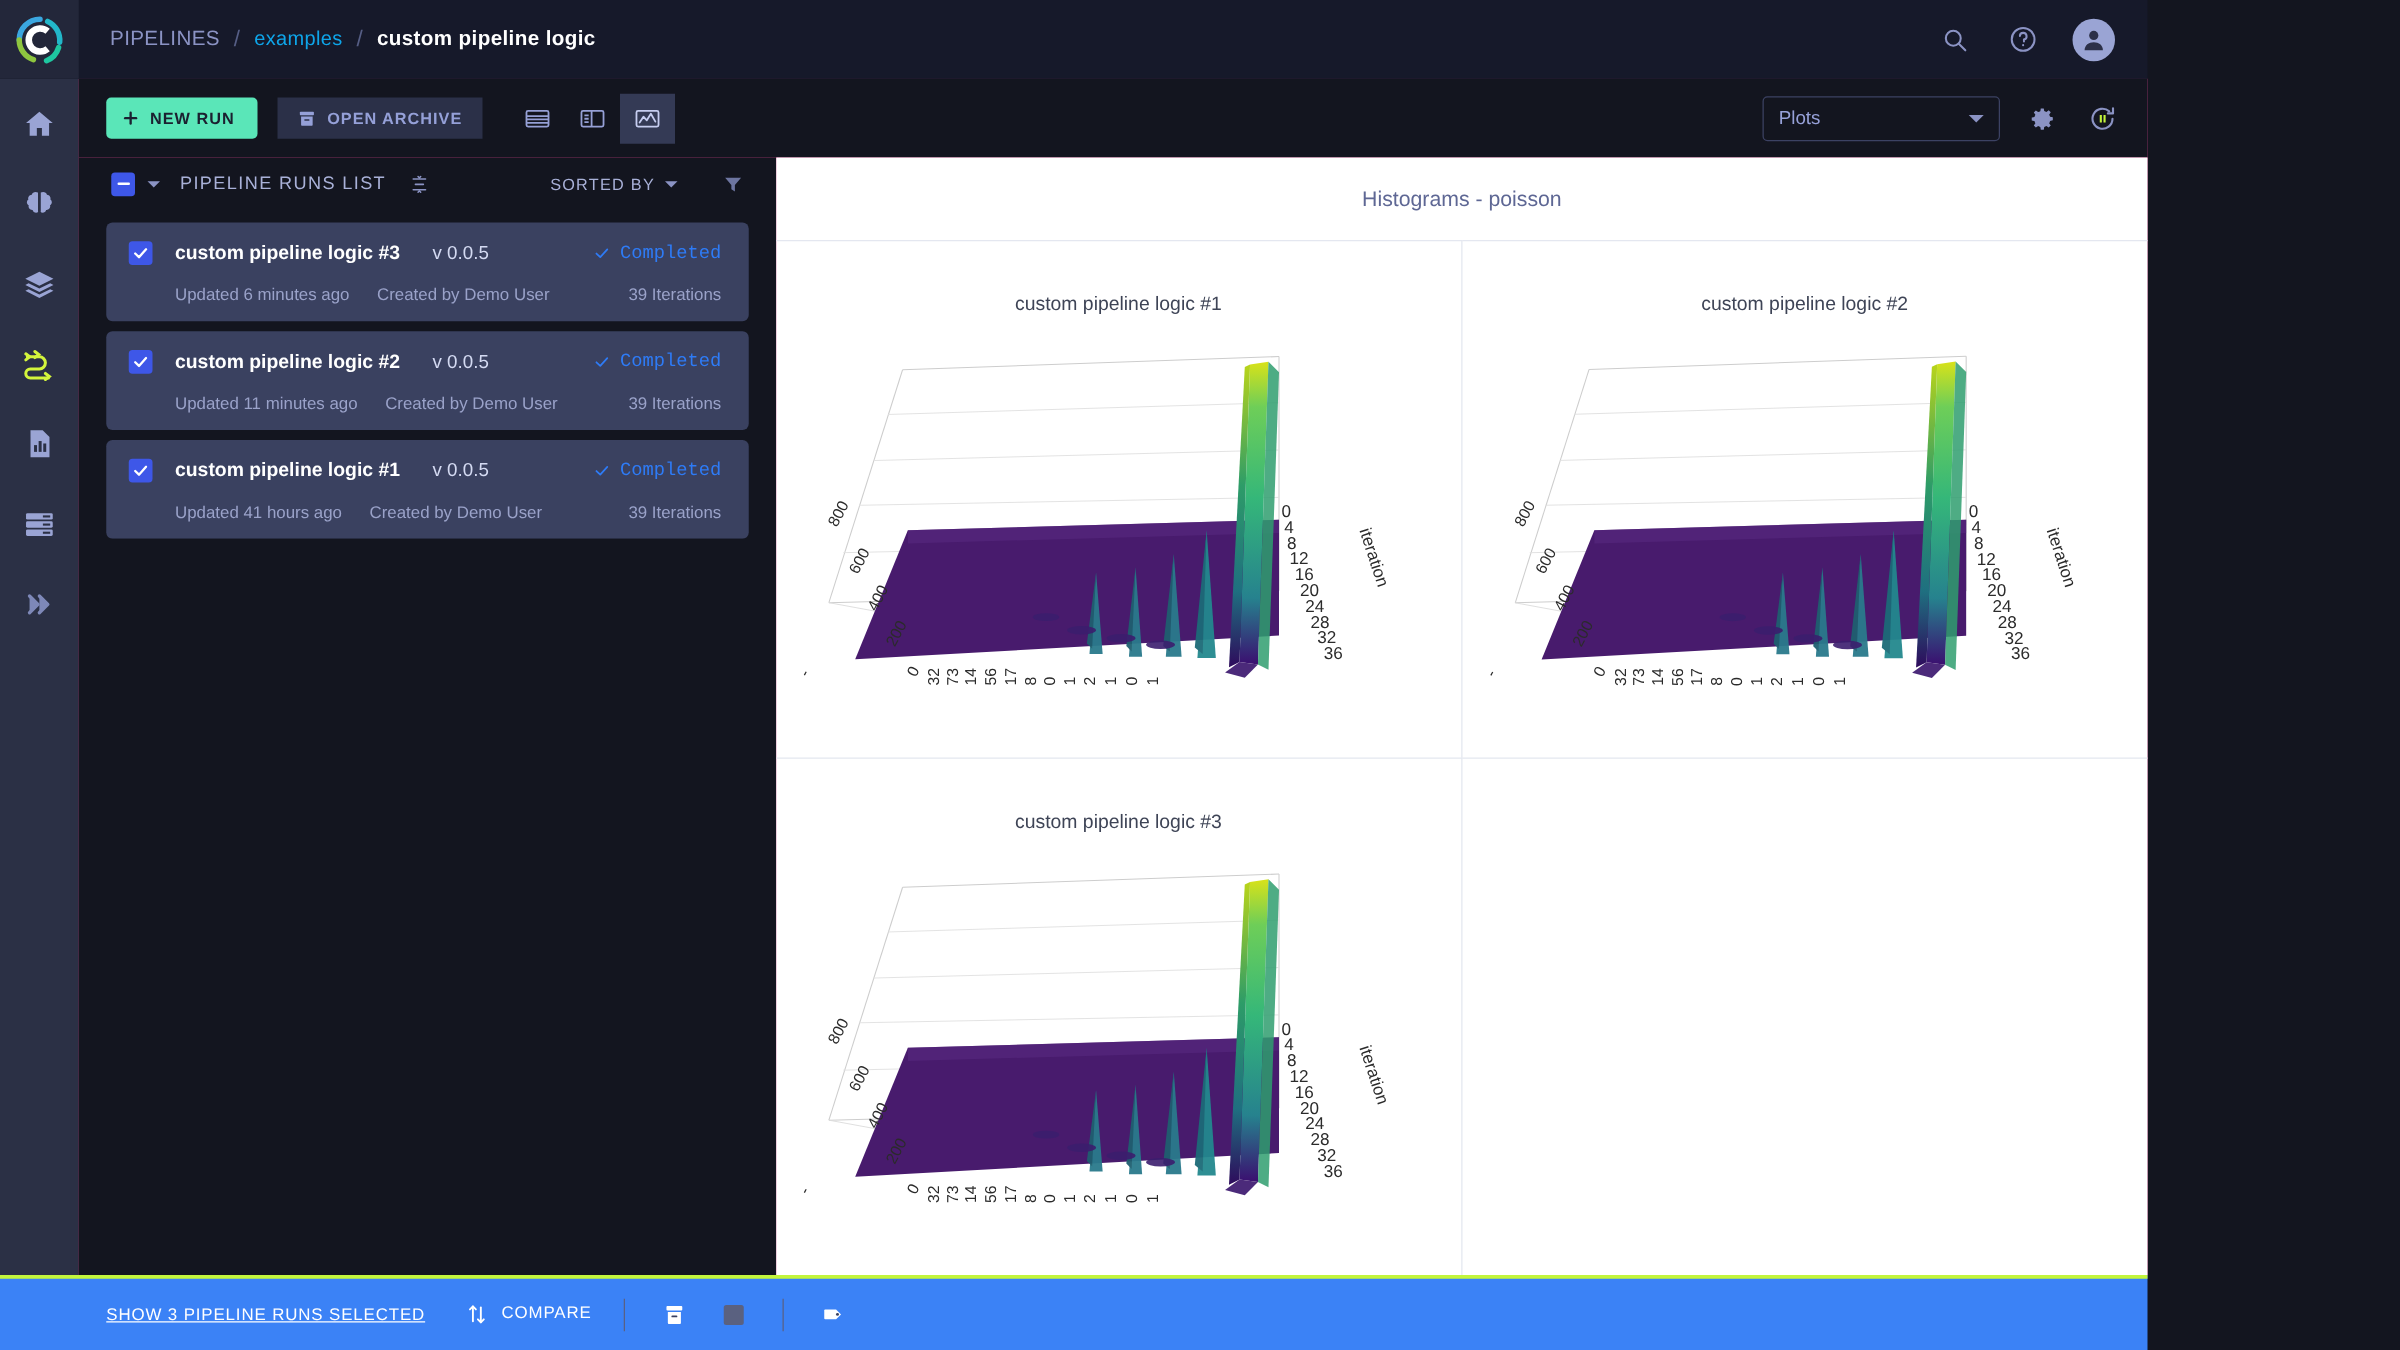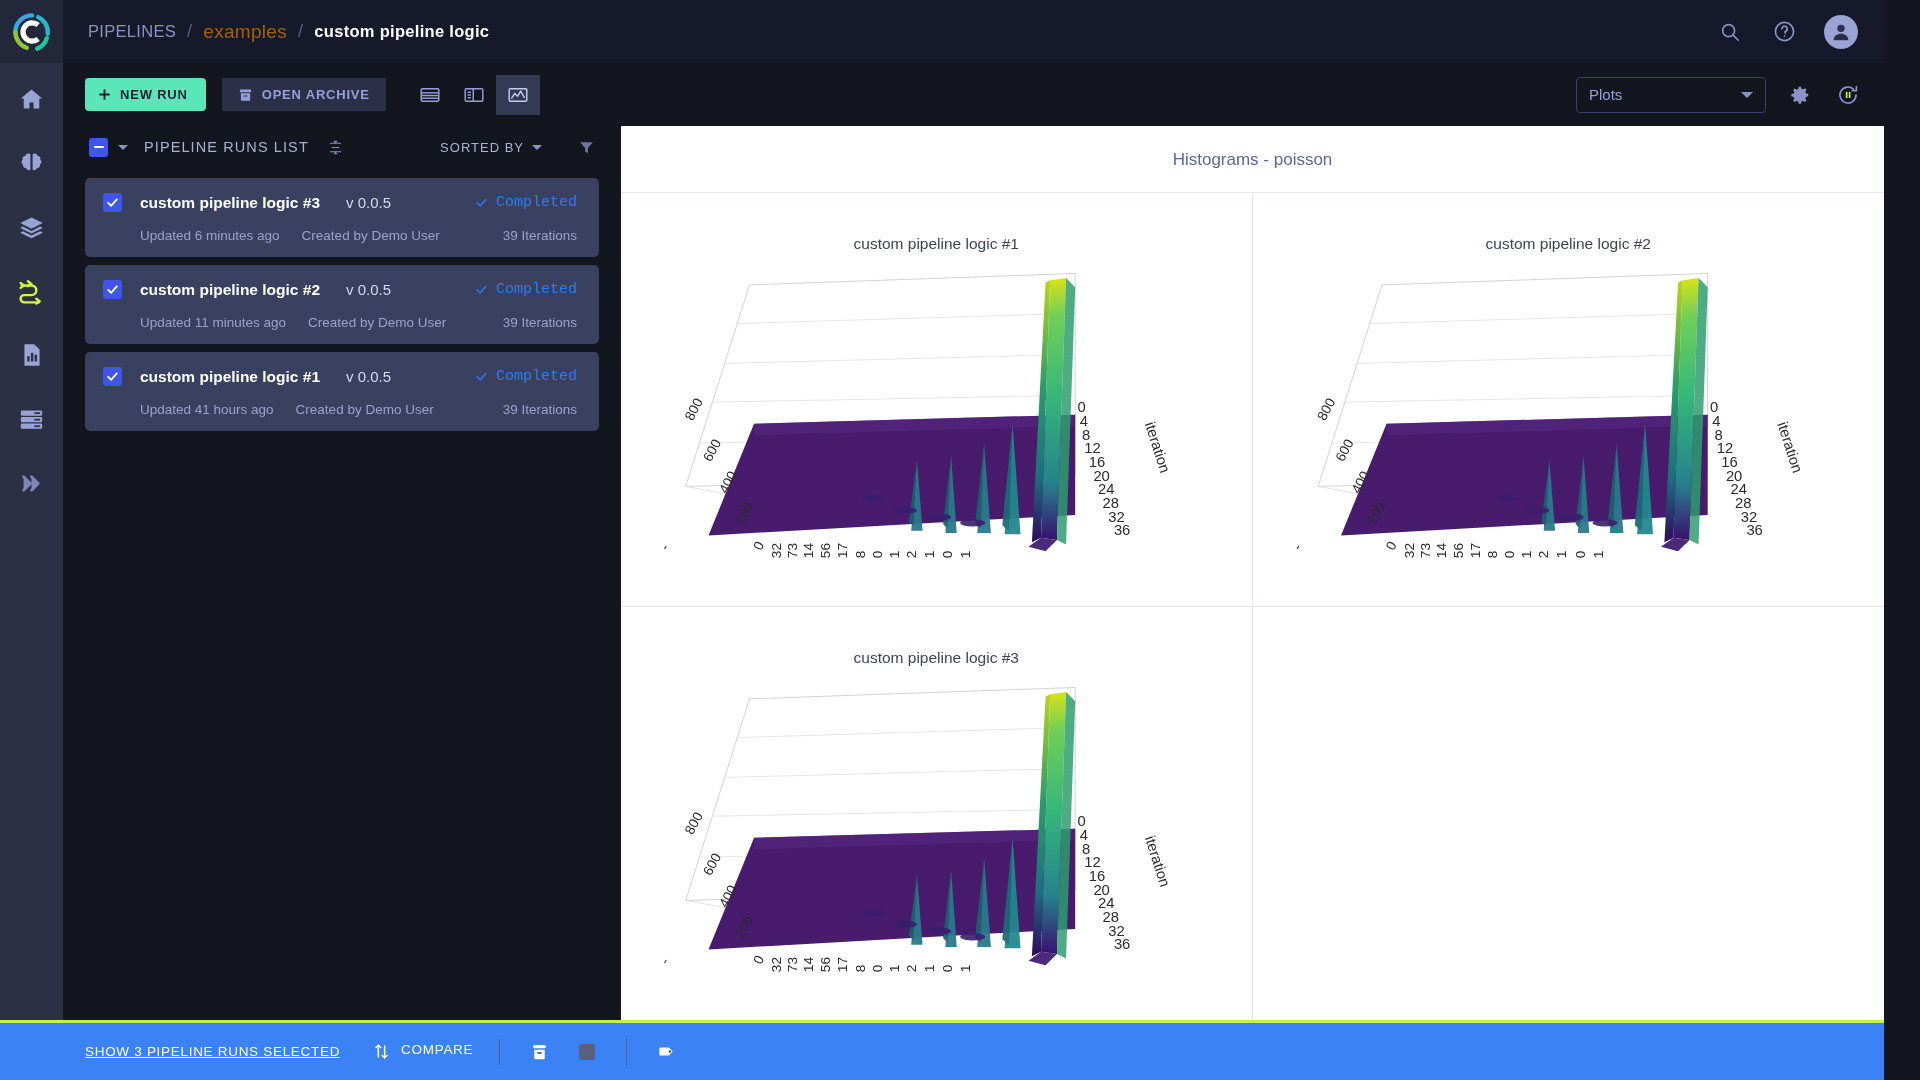--- a/index.html
+++ b/index.html
@@ -2,35 +2,35 @@
 <html><head>
 <meta charset="utf-8">
 <style>
   * { box-sizing: border-box; margin: 0; padding: 0; }
   html, body {
     width: 1920px; height: 1080px;
     background: #13151f;
     font-family: "Liberation Sans", sans-serif;
     overflow: hidden;
   }
-  .app { position: relative; width: 1884px; height: 1080px; display: flex; flex-direction: column; }
+  .app { position: relative; width: 1718px; height: 1080px; display: flex; flex-direction: column; }
 
   
   .topbar {
     height: 63px; background: #16192a; display: flex; align-items: center;
     flex: 0 0 63px; position: relative; z-index: 30;
   }
   .logo-cell {
     width: 63px; height: 63px; background: #23273a;
     display: flex; align-items: center; justify-content: center; flex: 0 0 63px;
   }
   .logo-svg { width: 42px; height: 42px; display:block; }
   .breadcrumb { display: flex; align-items: center; margin-left: 25px; gap: 11px; font-size: 16.5px; letter-spacing: .3px; }
   .bc-link { color: #8b93c4; cursor: pointer; }
-  .bc-link.lower { color:#a16207; font-size:19px; }
+  .bc-link.lower { color:#0ea5e9; font-size:16px; }
   .bc-sep { color: #565e85; font-size: 18px; font-weight: 300; }
   .bc-current { color: #ffffff; font-weight: bold; }
   .topbar-right { margin-left: auto; display: flex; align-items: center; gap: 26px; padding-right: 26px; }
   .ic-btn { width: 28px; height: 28px; display: flex; align-items: center; justify-content: center; cursor: pointer; }
   .avatar {
     width: 34px; height: 34px; border-radius: 50%; background: #9aa4d4;
     display: flex; align-items: center; justify-content: center;
   }
 
   

